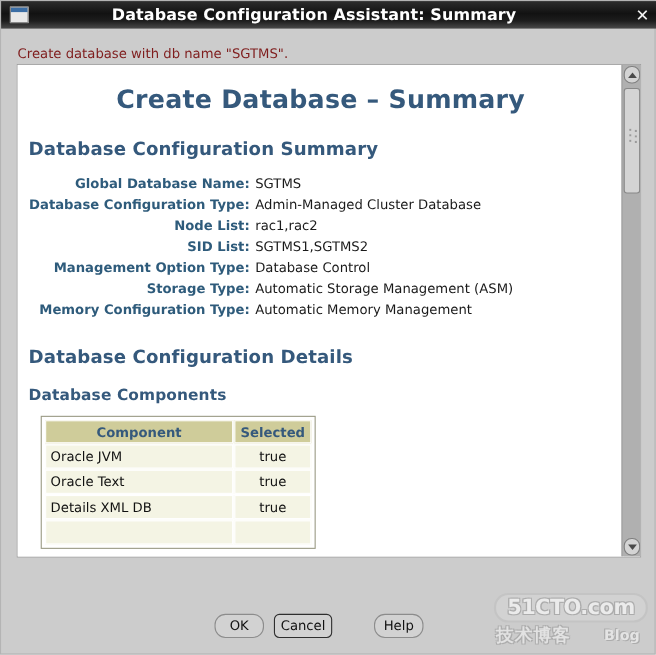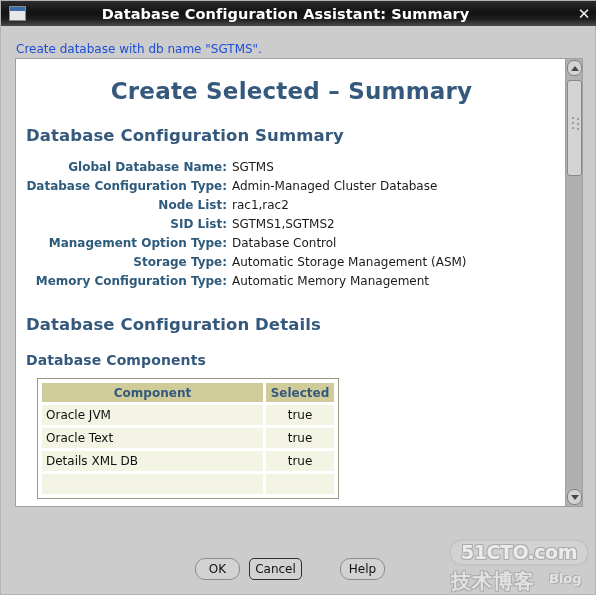--- a/index.html
+++ b/index.html
@@ -76,21 +76,21 @@
     cursor: pointer;
     flex: 0 0 auto;
   }
 
   
   .subcaption {
     position: absolute;
     left: 15px;
     top: 41px;
     font-size: 12px;
-    color: #1d4ed8;
+    color: #7f1d1d;
     white-space: nowrap;
   }
 
   
   .panel-wrap {
     position: absolute;
     left: 14px;
     top: 57px;
     width: 568px;
     height: 449px;
@@ -155,21 +155,21 @@
   .summary .val {
     text-align: left;
     color: #1a1a1a;
     white-space: nowrap;
     padding-left: 0;
   }
 
   
   .comp-table-box {
     margin: 10px 0 0 21px;
-    width: 302px;
+    width: 250px;
     border: 1px solid #9a9a84;
     background: #ffffff;
     box-sizing: border-box;
     padding: 2px;
   }
   table.comp {
     border-collapse: separate;
     border-spacing: 1px;
     width: 100%;
     font-size: 12px;
@@ -283,21 +283,21 @@
     font-family: "DejaVu Sans", "Liberation Sans", sans-serif;
     text-align: center;
     line-height: 23px;
     letter-spacing: -0.5px;
     text-shadow: 1px 1px 0 #9a9a9a, -1px -1px 0 #9a9a9a, 1px -1px 0 #9a9a9a, -1px 1px 0 #9a9a9a;
     overflow: hidden;
   }
   .wm-cn {
     position: absolute;
     left: 2px; top: 29px;
-    font-size: 20px;
+    font-size: 16px;
     font-weight: bold;
     color: #f0f0f0;
     text-shadow: 1px 1px 0 #9a9a9a, -1px -1px 0 #9a9a9a, 1px -1px 0 #9a9a9a, -1px 1px 0 #9a9a9a;
     letter-spacing: 1px;
   }
   .wm-blog {
     position: absolute;
     left: 100px; top: 32px;
     font-size: 13px;
     font-weight: bold;
@@ -345,21 +345,21 @@
     <div class="title-icon"></div>
     <div class="title-text">Database Configuration Assistant: Summary</div>
     <div class="title-close">✕</div>
   </div>
 
   <div class="subcaption">Create database with db name "SGTMS".</div>
 
   <div class="panel-wrap">
     <div class="panel-content">
 
-      <div class="doc-title">Create Selected – Summary</div>
+      <div class="doc-title">Create Database – Summary</div>
 
       <div class="h2">Database Configuration Summary</div>
 
       <table class="summary">
         <tbody>
           <tr>
             <td class="lbl">Global Database Name:</td>
             <td class="val">SGTMS</td>
           </tr>
           <tr>

